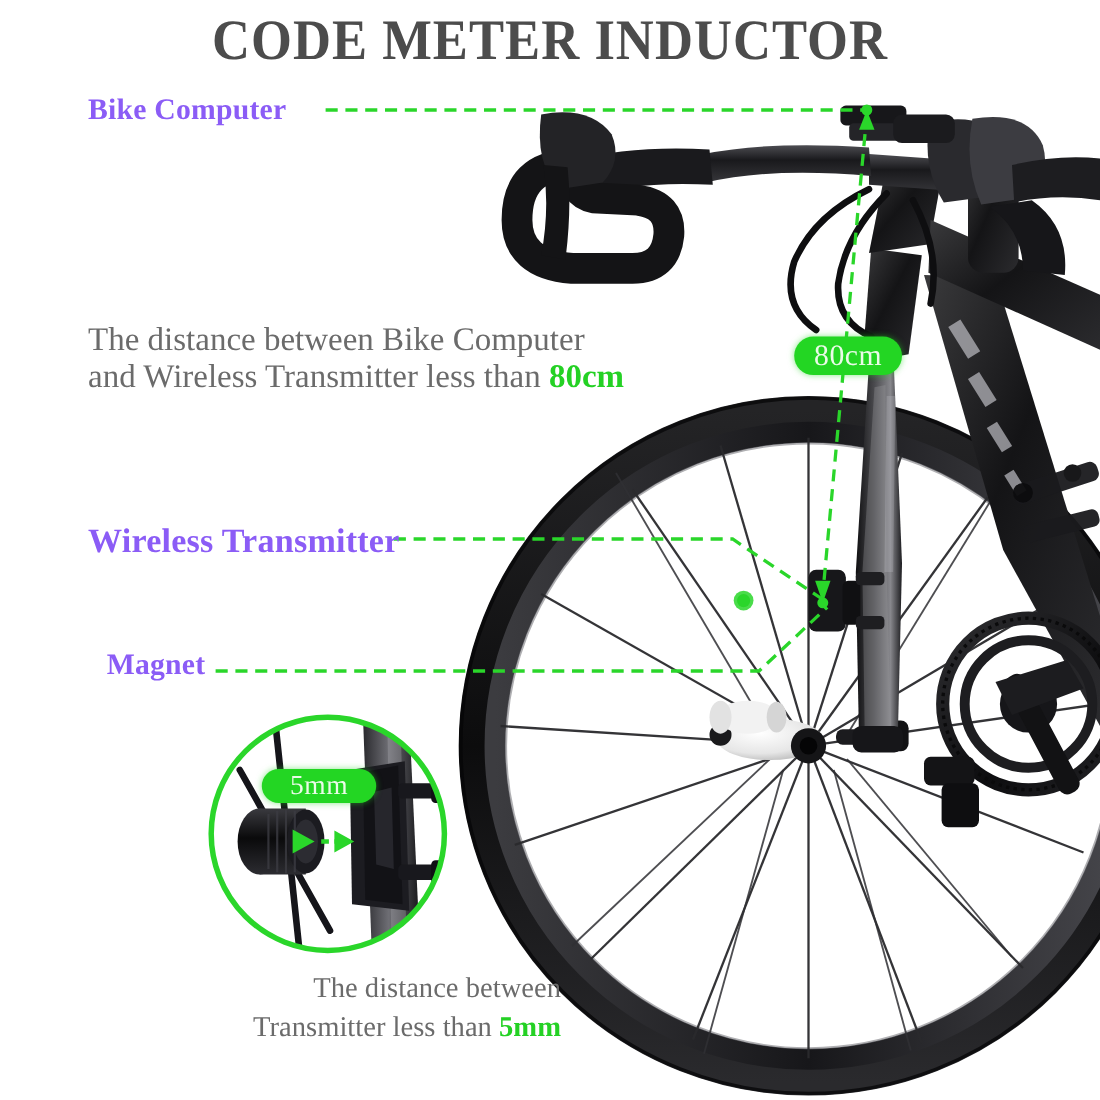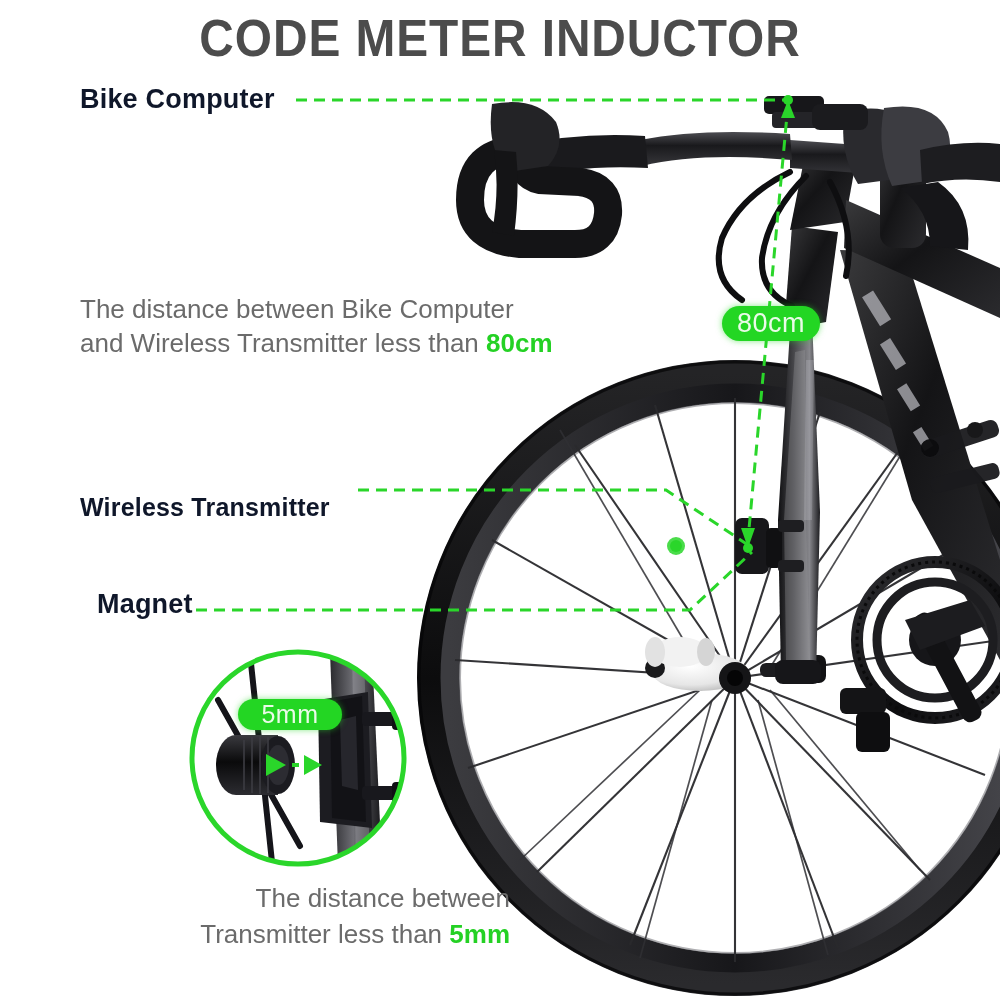--- a/index.html
+++ b/index.html
@@ -3,53 +3,53 @@
 <meta charset="utf-8">
 <style>
   html,body{margin:0;padding:0;}
   body{
     width:1000px;height:1000px;
     background:#ffffff;
     font-family:"Liberation Sans", sans-serif;
     overflow:hidden;
     position:relative;
   }
-  #stage{position:absolute;inset:0;width:905px;height:1000px;}
+  #stage{position:absolute;inset:0;width:905px;height:1000px;font-family:Liberation Serif, serif;}
   .layer{position:absolute;left:0;top:0;width:1000px;height:1000px;}
 
   
   .title{
     position:absolute;left:0;top:8px;width:1000px;
     text-align:center;
     font-size:52px;
     font-weight:bold;
     letter-spacing:1px;
     color:#4c4c4c;
     transform:scaleX(0.92);
     transform-origin:50% 50%;
     white-space:nowrap;
   }
 
   
   .callout{
     position:absolute;
     font-weight:bold;
-    color:#0f172a;
+    color:#8b5cf6;
     white-space:nowrap;
     letter-spacing:0.2px;
   }
   #label-bike-computer{left:80px;top:84px;font-size:27px;}
-  #label-wireless-transmitter{left:80px;top:493px;font-size:25px;}
+  #label-wireless-transmitter{left:80px;top:474px;font-size:31px;}
   #label-magnet{left:80px;top:589px;font-size:27px;margin-left:17px;}
 
   
   .para{
     position:absolute;
     color:#6b6b6b;
-    font-size:26px;
+    font-size:30px;
     line-height:34px;
     white-space:nowrap;
   }
   #para-top{left:80px;top:292px;text-align:left;}
   #para-bottom{left:150px;top:880px;width:360px;text-align:right;white-space:normal;
                font-size:26px;line-height:36px;}
   .hl{color:#24d124;font-weight:bold;}
 
   
   .pill{

